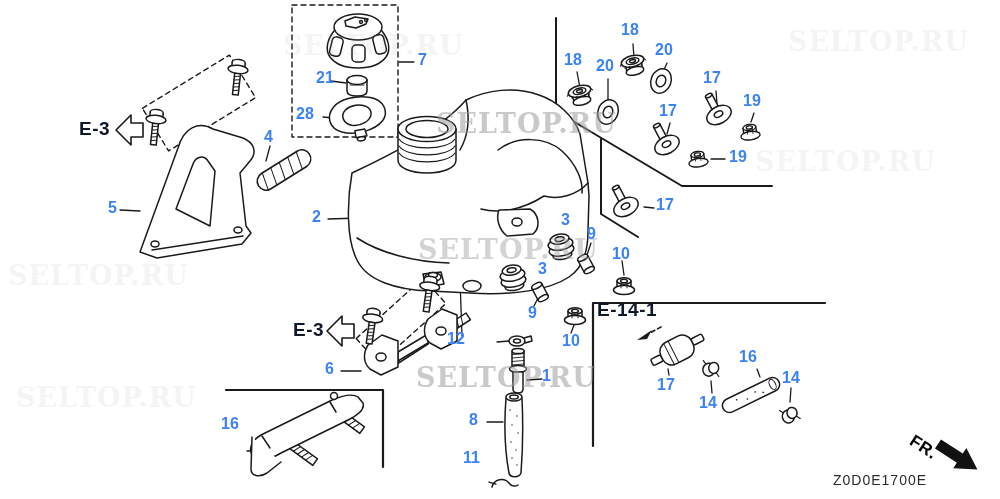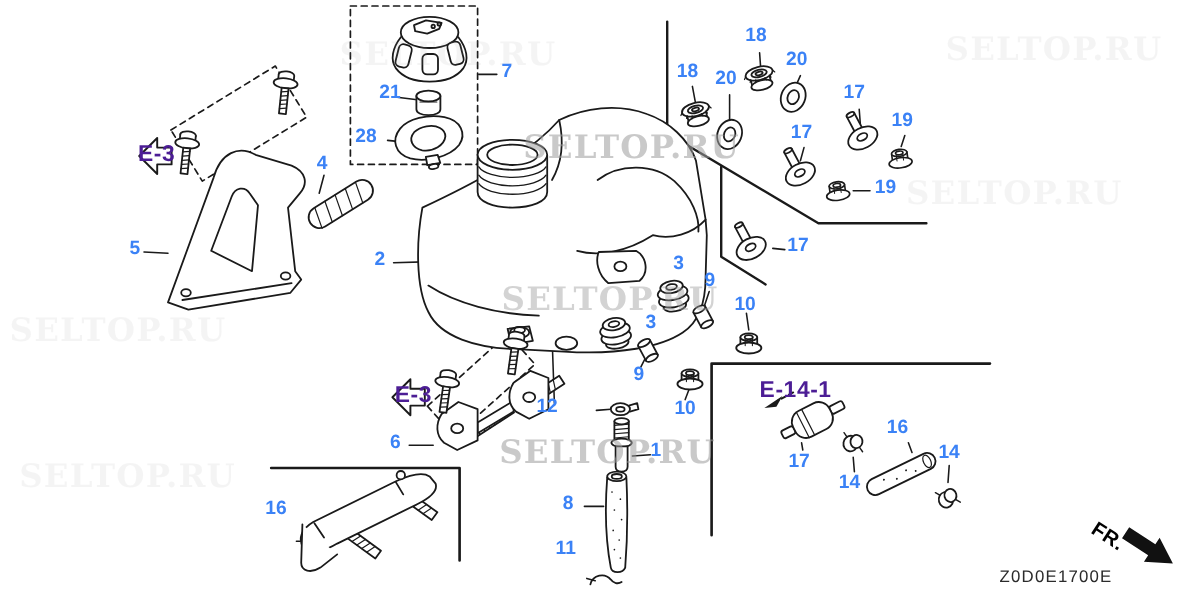--- a/index.html
+++ b/index.html
@@ -12,22 +12,22 @@
   #label-layer { position:absolute; inset:0; z-index:3; pointer-events:none; }
   .watermark {
     position:absolute; font-family:"DejaVu Serif", serif; font-weight:bold;
     font-size:27px; letter-spacing:1px; white-space:nowrap; line-height:1;
   }
   .part-label {
     position:absolute; font-size:16px; font-weight:bold; color:#3b82f6;
     line-height:1; white-space:nowrap;
   }
   .ref-label {
-    position:absolute; font-size:19px; font-weight:bold; color:#4c1d95;
-    line-height:1; letter-spacing:0.5px; white-space:nowrap;margin-left:36px;
+    position:absolute; font-size:19px; font-weight:bold; color:#0f172a;
+    line-height:1; letter-spacing:0.5px; white-space:nowrap;
   }
   .diagram-code {
     position:absolute; left:833px; top:473px; font-size:14px; color:#2b2b2b;
     letter-spacing:1px; z-index:3; line-height:1;
   }
   .fr-label {
     position:absolute; left:916px; top:432px; font-size:17px; font-weight:bold;
     color:#000; transform:rotate(33deg); transform-origin:left top; z-index:3;
     line-height:1; letter-spacing:0.5px;
   }
@@ -327,18 +327,18 @@
       <div class="part-label" style="left: 469px; top: 412px;">8</div>
       <div class="part-label" style="left: 463px; top: 450px;">11</div>
       <div class="part-label" style="left: 325px; top: 361px;">6</div>
       <div class="part-label" style="left: 221px; top: 416px;">16</div>
       <div class="part-label" style="left: 657px; top: 377px;">17</div>
       <div class="part-label" style="left: 699px; top: 395px;">14</div>
       <div class="part-label" style="left: 739px; top: 349px;">16</div>
       <div class="part-label" style="left: 782px; top: 370px;">14</div>
       <div class="ref-label" style="left: 79px; top: 119px;">E-3</div>
       <div class="ref-label" style="left: 293px; top: 320px;">E-3</div>
-      <div class="ref-label" style="left: 597px; top: 316px;">E-14-1</div>
+      <div class="ref-label" style="left: 597px; top: 300px;">E-14-1</div>
     </div>
 
   <div class="diagram-code">Z0D0E1700E</div>
   <div class="fr-label">FR.</div>
 </div>
 
 </body></html>

